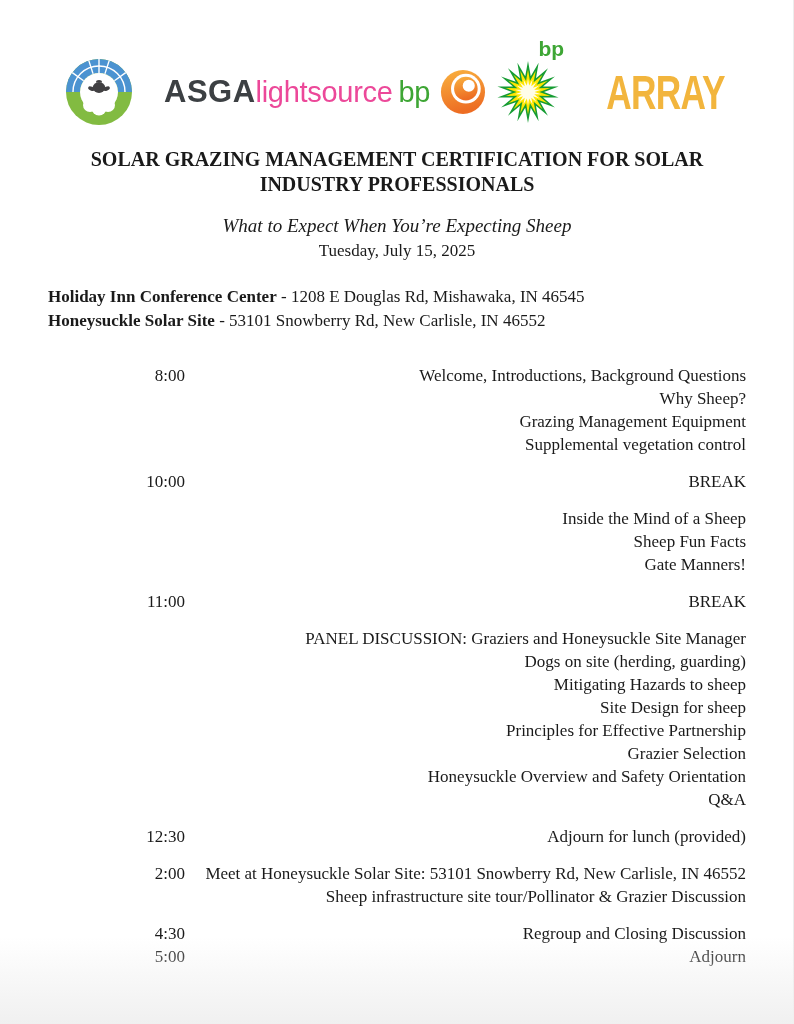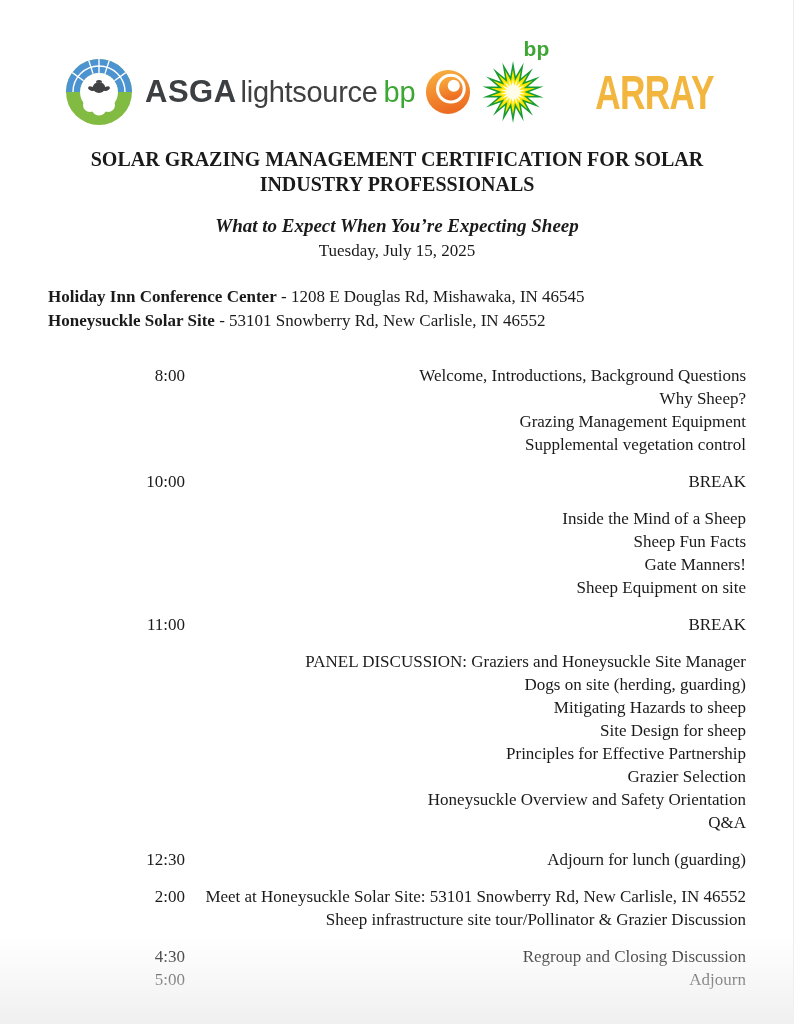--- a/index.html
+++ b/index.html
@@ -7,37 +7,37 @@
   .page{width:794px;height:1024px;position:relative;background:#ffffff;overflow:hidden;
         box-shadow: inset -1px 0 0 #ededed;}
   .bottom-fade{position:absolute;left:0;right:0;bottom:0;height:88px;pointer-events:none;
         background:linear-gradient(180deg, rgba(240,240,240,0) 0%, #f0f0f0 100%);}
 
   
   .logo-row{display:flex;align-items:center;justify-content:space-between;
             padding:57px 80px 0 64px;height:70px;}
   .asga{display:flex;align-items:center;gap:11px;}
   .asga-text{font-family:"Liberation Sans", sans-serif;font-weight:700;font-size:31px;
-             letter-spacing:0.5px;color:#3c4043;}
+             letter-spacing:0.5px;color:#3c4043;margin-left:19px;}
   .lsbp{display:flex;align-items:center;}
   .ls-word{font-family:"Liberation Sans", sans-serif;font-weight:400;font-size:29px;letter-spacing:-0.3px;}
   .ls-orange{color:#f15d22;}
   .ls-green{color:#3ea635;margin-left:6px;}
   .swirl{margin-left:10px;}
   .helios-wrap{position:relative;margin-left:10px;width:64px;height:64px;}
   .bp-label{position:absolute;top:-22px;right:-4px;font-family:"Liberation Sans", sans-serif;
             font-weight:600;font-size:21px;color:#3ea635;line-height:1;}
   .array-text{font-family:"Liberation Sans", sans-serif;font-weight:700;font-size:49px;
               color:#f2b53d;display:inline-block;transform:scaleX(0.72);
               transform-origin:right center;letter-spacing:-1px;line-height:1;}
 
   
   .title-block{margin-top:20px;text-align:center;}
   .doc-title{font-size:20px;font-weight:700;line-height:25px;max-width:690px;margin:16px auto;}
-  .doc-subtitle{font-size:19px;font-weight:700;font-style:italic;line-height:25px;margin:0;}
+  .doc-subtitle{font-size:19px;font-weight:400;font-style:italic;line-height:25px;margin:0;}
   .doc-date{font-size:17px;line-height:25px;}
 
   
   .locations{margin-top:22px;padding:0 48px;font-size:17px;line-height:23.5px;}
   .loc-name{font-weight:700;}
   .loc-sep{white-space:pre;}
 
   
   .agenda{margin-top:32px;padding:0 48px;font-size:17px;}
   .agenda-section{margin-bottom:14px;text-align:right;}
@@ -76,21 +76,21 @@
           <ellipse cx="-7.6" cy="-3.4" rx="3.4" ry="2" transform="rotate(24 -7.6 -3.4)"></ellipse>
           <ellipse cx="7.6" cy="-3.4" rx="3.4" ry="2" transform="rotate(-24 7.6 -3.4)"></ellipse>
           <ellipse cx="0" cy="-4.5" rx="6.2" ry="5.4"></ellipse>
           <path d="M -3 -9.5 a 3 2.4 0 0 1 6 0 z"></path>
         </g>
       </svg>
       <span class="asga-text" style="color: rgb(60, 64, 67);">ASGA</span>
     </div>
 
     <div class="lsbp">
-      <span class="ls-word"><span class="ls-orange" style="color: #404040;">lightsource</span><span class="ls-green" style="color: rgb(62, 166, 53);">bp</span></span>
+      <span class="ls-word"><span class="ls-orange" style="color: #ec4899;">lightsource</span><span class="ls-green" style="color: rgb(62, 166, 53);">bp</span></span>
       <svg class="swirl" width="46" height="46" viewBox="-24 -24 48 48">
         <defs>
           <linearGradient id="og" x1="0" y1="0" x2="0.25" y2="1">
             <stop offset="0" stop-color="#F9B23F"></stop>
             <stop offset="1" stop-color="#ED6D23"></stop>
           </linearGradient>
         </defs>
         <circle r="23" fill="url(#og)"></circle>
         <circle cx="3" cy="-3.5" r="15.5" fill="#ffffff"></circle>
         <circle cx="3" cy="-3.5" r="12.3" fill="url(#og)"></circle>
@@ -156,24 +156,20 @@
           <span class="time"></span>
           <span class="desc">Sheep Fun Facts</span>
         </div>
         <div class="agenda-row">
           <span class="time"></span>
           <span class="desc">Gate Manners!</span>
         </div>
         <div class="agenda-row">
           <span class="time"></span>
         </div>
-        <div class="agenda-row">
-          <span class="time"></span>
-          <span class="desc">Sheep Equipment on site</span>
-        </div>
       </div>
       <div class="agenda-section">
         <div class="agenda-row">
           <span class="time">11:00</span>
           <span class="desc">BREAK</span>
         </div>
       </div>
       <div class="agenda-section">
         <div class="panel-heading">PANEL DISCUSSION: Graziers and Honeysuckle Site Manager</div>
         <div class="agenda-row">
@@ -201,21 +197,21 @@
           <span class="desc">Honeysuckle Overview and Safety Orientation</span>
         </div>
         <div class="agenda-row">
           <span class="time"></span>
           <span class="desc">Q&amp;A</span>
         </div>
       </div>
       <div class="agenda-section">
         <div class="agenda-row">
           <span class="time">12:30</span>
-          <span class="desc">Adjourn for lunch (guarding)</span>
+          <span class="desc">Adjourn for lunch (provided)</span>
         </div>
       </div>
       <div class="agenda-section">
         <div class="agenda-row">
           <span class="time">2:00</span>
           <span class="desc">Meet at Honeysuckle Solar Site: 53101 Snowberry Rd, New Carlisle, IN 46552</span>
         </div>
         <div class="agenda-row">
           <span class="time"></span>
           <span class="desc">Sheep infrastructure site tour/Pollinator &amp; Grazier Discussion</span>

